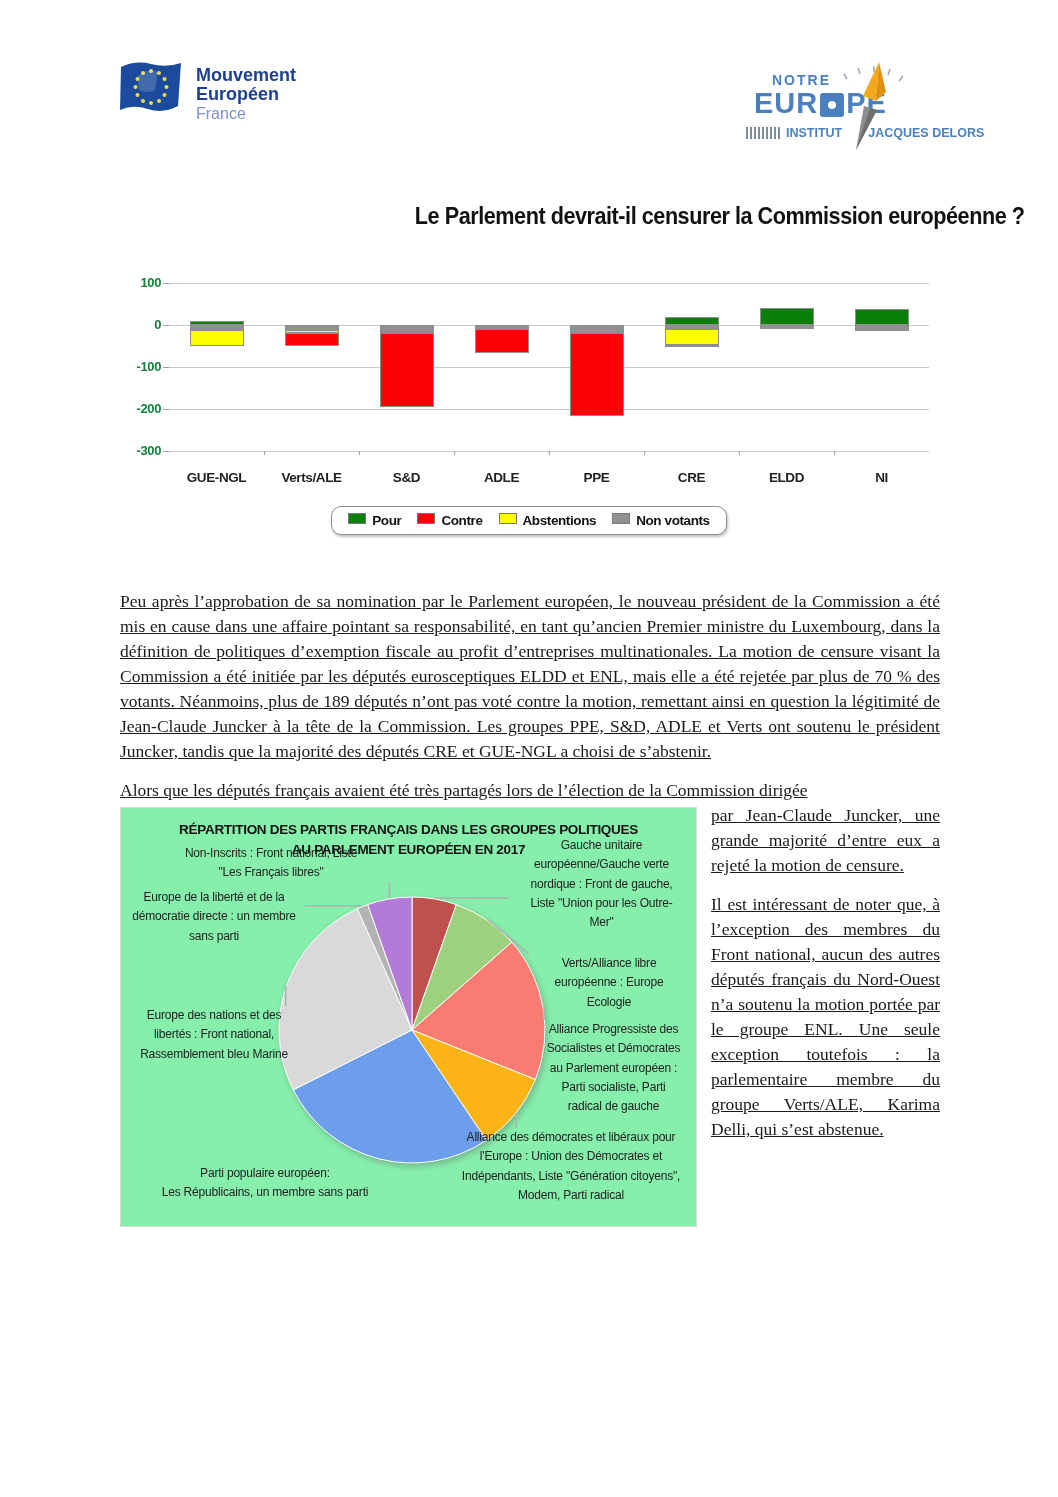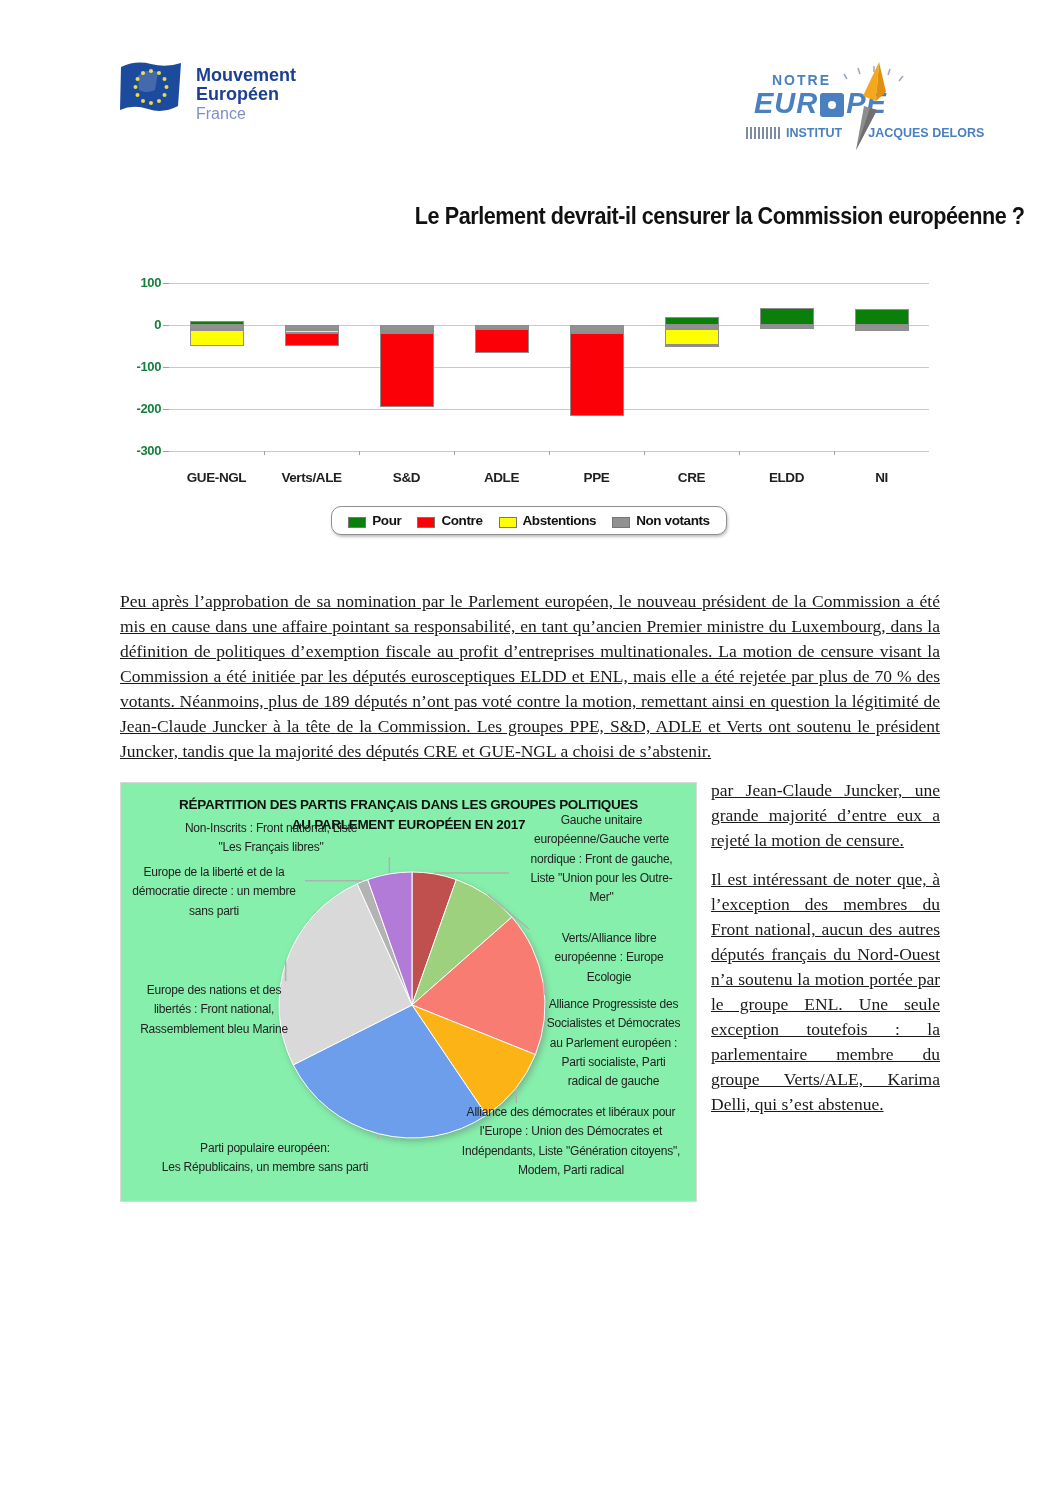--- a/index.html
+++ b/index.html
@@ -11,21 +11,21 @@
           margin:60px 112px 0 118px;height:92px;}
   .logo-left{display:flex;align-items:flex-start;gap:12px;}
   .logo-left .flag{width:66px;height:54px;flex:0 0 auto;}
   .logo-left .org{font-family:"Liberation Sans",sans-serif;line-height:1.08;padding-top:6px;}
   .logo-left .org .l1,.logo-left .org .l2{font-weight:bold;font-size:18px;color:#1c3f93;}
   .logo-left .org .l3{font-size:16px;color:#7c90c6;}
 
   .logo-right{position:relative;width:200px;height:92px;font-family:"Liberation Sans",sans-serif;}
   .lr-notre{position:absolute;left:26px;top:12px;font-size:14px;font-weight:bold;color:#4b80c0;letter-spacing:2px;}
   .lr-main{position:absolute;left:8px;top:27px;font-size:29px;font-weight:bold;color:#4b80c0;
-           display:flex;align-items:center;letter-spacing:1px;font-style:italic;}
+           display:flex;align-items:center;letter-spacing:1px;}
   .lr-oblock{display:inline-block;width:24px;height:24px;background:#4b80c0;border-radius:3px;
              margin:0 2px;position:relative;top:1px;}
   .lr-oblock::after{content:"";position:absolute;left:8px;top:8px;width:8px;height:8px;
              background:#fff;border-radius:50%;}
   .lr-sub{position:absolute;left:0px;top:66px;display:flex;align-items:center;gap:6px;
           font-size:12.5px;font-weight:bold;color:#4b80c0;white-space:nowrap;}
   .lr-barcode{display:inline-block;width:34px;height:12px;
      background:repeating-linear-gradient(90deg,#7d8da0 0 2px,transparent 2px 4px);}
   .lr-needles{position:absolute;left:0;top:0;pointer-events:none;}
 
@@ -47,21 +47,21 @@
   .ytick{position:absolute;right:8px;width:38px;text-align:right;font-family:"Liberation Sans",sans-serif;
          font-weight:bold;font-size:13px;letter-spacing:-0.4px;color:#15803d;}
   .bar-seg{position:absolute;box-sizing:border-box;border:1px solid #8e8e8e;}
   .xtick{position:absolute;width:1px;height:4px;background:#9f9f9f;}
   .bc-cats{position:relative;height:22px;margin-left:46px;width:760px;}
   .bc-cat{position:absolute;top:12px;text-align:center;font-family:"Liberation Sans",sans-serif;
           font-weight:bold;font-size:13.5px;letter-spacing:-0.4px;color:#1f1f1f;}
   .bc-legend-wrap{text-align:center;margin-top:26px;}
   .bc-legend{display:inline-flex;align-items:center;gap:16px;padding:6px 16px;border:1.5px solid #8f8f8f;
           border-radius:10px;background:#fff;box-shadow:1px 2px 3px rgba(0,0,0,0.25);}
-  .leg-item{display:flex;align-items:flex-end;gap:6px;font-family:"Liberation Sans",sans-serif;
+  .leg-item{display:flex;align-items:flex-start;gap:6px;font-family:"Liberation Sans",sans-serif;
           font-weight:bold;font-size:13.5px;letter-spacing:-0.4px;color:#111;}
   .leg-swatch{width:18px;height:11px;border:1px solid #777;box-sizing:border-box;}
 
   
   .bodytext{margin:54px 118px 0 120px;font-size:17.5px;line-height:25px;text-align:justify;text-decoration:underline;}
   .bodytext p{margin:0 0 14px 0;}
   .figure-wrap{overflow:hidden;}
 
   
   .pie-figure{float:left;width:577px;height:420px;margin:4px 14px 6px 0;position:relative;
@@ -215,20 +215,21 @@
           <span class="leg-item">
             <span class="leg-swatch" style="background: rgb(145, 145, 145);"></span>
             <span>Non votants</span>
           </span>
         </div>
     </div>
   </div>
 
   <div class="bodytext">
     <p>Peu après l’approbation de sa nomination par le Parlement européen, le nouveau président de la Commission a été mis en cause dans une affaire pointant sa responsabilité, en tant qu’ancien Premier ministre du Luxembourg, dans la définition de politiques d’exemption fiscale au profit d’entreprises multinationales. La motion de censure visant la Commission a été initiée par les députés eurosceptiques ELDD et ENL, mais elle a été rejetée par plus de 70 % des votants. Néanmoins, plus de 189 députés n’ont pas voté contre la motion, remettant ainsi en question la légitimité de Jean-Claude Juncker à la tête de la Commission. Les groupes PPE, S&amp;D, ADLE et Verts ont soutenu le président Juncker, tandis que la majorité des députés CRE et GUE-NGL a choisi de s’abstenir.</p>
+    <p style="margin-bottom:0;">Alors que les députés français avaient été très partagés lors de l’élection de la Commission dirigée</p>
 
     <div class="figure-wrap">
       <figure class="pie-figure" id="pie-figure" style="margin-left:0;">
         <div class="pie-title">RÉPARTITION DES PARTIS FRANÇAIS DANS LES GROUPES POLITIQUES
 AU PARLEMENT EUROPÉEN EN 2017</div>
         <svg class="pie-svg" id="pie-svg" width="575" height="418">
             <g class="pie-slices">
               <path d="M 291,222 L 291,89 A 133,133 0 0 1 335.30759270069365,96.5972997536758 Z" fill="#c0504d" stroke="#ffffff" stroke-width="1"></path>
               <path d="M 291,222 L 335.30759270069365,96.5972997536758 A 133,133 0 0 1 390.83941659861233,134.13026178911917 Z" fill="#9ed17d" stroke="#ffffff" stroke-width="1"></path>
               <path d="M 291,222 L 390.83941659861233,134.13026178911917 A 133,133 0 0 1 414.40924063043576,271.58991154478105 Z" fill="#f97c72" stroke="#ffffff" stroke-width="1"></path>

